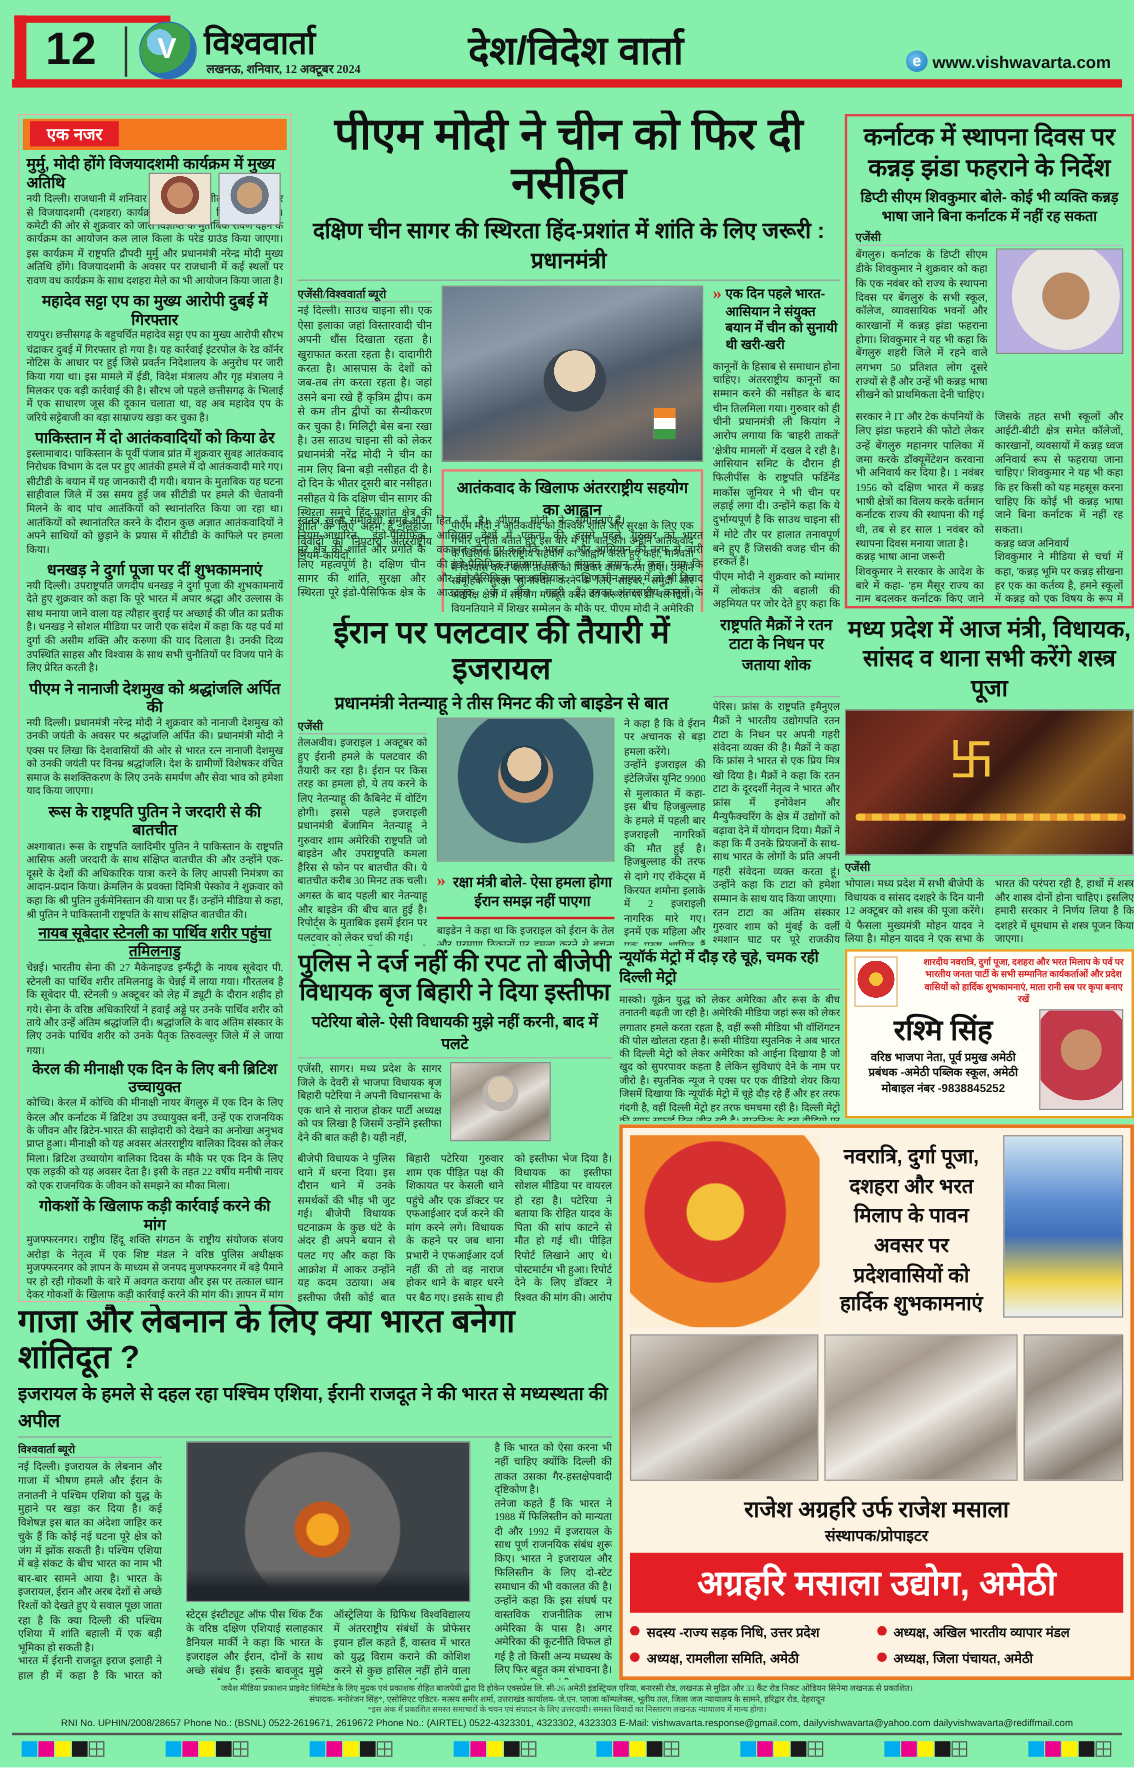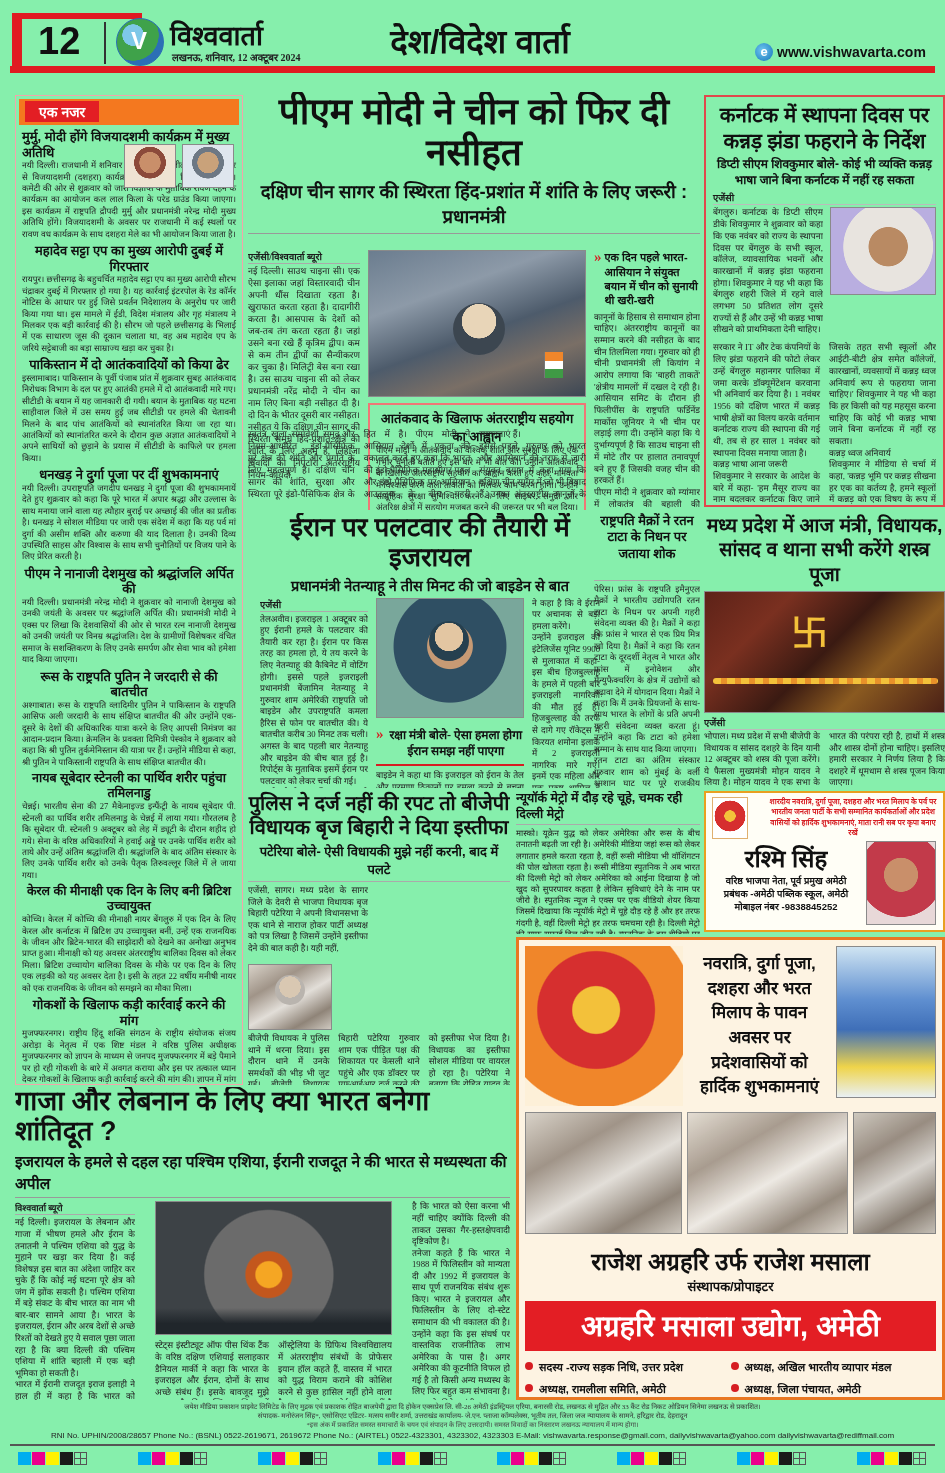--- a/index.html
+++ b/index.html
@@ -83,37 +83,37 @@
     </div>
     <div style="margin-bottom:3px;">
       <div class="hindi-head ctr" style="font-size:13px;line-height:1.2;">पीएम ने नानाजी देशमुख को श्रद्धांजलि अर्पित की</div>
       <div class="body-txt" style="font-size:8.6px;">नयी दिल्ली। प्रधानमंत्री नरेन्द्र मोदी ने शुक्रवार को नानाजी देशमुख को उनकी जयंती के अवसर पर श्रद्धांजलि अर्पित की। प्रधानमंत्री मोदी ने एक्स पर लिखा कि देशवासियों की ओर से भारत रत्न नानाजी देशमुख को उनकी जयंती पर विनम्र श्रद्धांजलि। देश के ग्रामीणों विशेषकर वंचित समाज के सशक्तिकरण के लिए उनके समर्पण और सेवा भाव को हमेशा याद किया जाएगा।</div>
     </div>
     <div style="margin-bottom:3px;">
       <div class="hindi-head ctr" style="font-size:13px;line-height:1.2;">रूस के राष्ट्रपति पुतिन ने जरदारी से की बातचीत</div>
       <div class="body-txt" style="font-size:8.6px;">अश्गाबात। रूस के राष्ट्रपति व्लादिमीर पुतिन ने पाकिस्तान के राष्ट्रपति आसिफ अली जरदारी के साथ संक्षिप्त बातचीत की और उन्होंने एक-दूसरे के देशों की अधिकारिक यात्रा करने के लिए आपसी निमंत्रण का आदान-प्रदान किया। क्रेमलिन के प्रवक्ता दिमित्री पेस्कोव ने शुक्रवार को कहा कि श्री पुतिन तुर्कमेनिस्तान की यात्रा पर हैं। उन्होंने मीडिया से कहा, श्री पुतिन ने पाकिस्तानी राष्ट्रपति के साथ संक्षिप्त बातचीत की।</div>
     </div>
     <div style="margin-bottom:3px;">
-      <div class="hindi-head ctr" style="font-size:12.5px;line-height:1.2;">नायब सूबेदार स्टेनली का पार्थिव शरीर पहुंचा तमिलनाडु</div>
+      <div class="hindi-head ctr" style="font-size:12.5px;line-height:1.2;text-decoration:underline;">नायब सूबेदार स्टेनली का पार्थिव शरीर पहुंचा तमिलनाडु</div>
       <div class="body-txt" style="font-size:8.6px;">चेन्नई। भारतीय सेना की 27 मैकेनाइज्ड इन्फैंट्री के नायब सूबेदार पी. स्टेनली का पार्थिव शरीर तमिलनाडु के चेन्नई में लाया गया। गौरतलब है कि सूबेदार पी. स्टेनली 9 अक्टूबर को लेह में ड्यूटी के दौरान शहीद हो गये। सेना के वरिष्ठ अधिकारियों ने हवाई अड्डे पर उनके पार्थिव शरीर को ताये और उन्हें अंतिम श्रद्धांजलि दी। श्रद्धांजलि के बाद अंतिम संस्कार के लिए उनके पार्थिव शरीर को उनके पैतृक तिरुवल्लूर जिले में ले जाया गया।</div>
     </div>
     <div style="margin-bottom:3px;">
       <div class="hindi-head ctr" style="font-size:12.5px;line-height:1.2;">केरल की मीनाक्षी एक दिन के लिए बनी ब्रिटिश उच्चायुक्त</div>
       <div class="body-txt" style="font-size:8.6px;">कोच्चि। केरल में कोच्चि की मीनाक्षी नायर बेंगलुरु में एक दिन के लिए केरल और कर्नाटक में ब्रिटिश उप उच्चायुक्त बनीं, उन्हें एक राजनयिक के जीवन और ब्रिटेन-भारत की साझेदारी को देखने का अनोखा अनुभव प्राप्त हुआ। मीनाक्षी को यह अवसर अंतरराष्ट्रीय बालिका दिवस को लेकर मिला। ब्रिटिश उच्चायोग बालिका दिवस के मौके पर एक दिन के लिए एक लड़की को यह अवसर देता है। इसी के तहत 22 वर्षीय मनीषी नायर को एक राजनयिक के जीवन को समझने का मौका मिला।</div>
     </div>
     <div>
       <div class="hindi-head ctr" style="font-size:13px;line-height:1.2;">गोकशों के खिलाफ कड़ी कार्रवाई करने की मांग</div>
       <div class="body-txt" style="font-size:8.6px;">मुजफ्फरनगर। राष्ट्रीय हिंदू शक्ति संगठन के राष्ट्रीय संयोजक संजय अरोड़ा के नेतृत्व में एक शिष्ट मंडल ने वरिष्ठ पुलिस अधीक्षक मुजफ्फरनगर को ज्ञापन के माध्यम से जनपद मुजफ्फरनगर में बड़े पैमाने पर हो रही गोकशी के बारे में अवगत कराया और इस पर तत्काल ध्यान देकर गोकशों के खिलाफ कड़ी कार्रवाई करने की मांग की। ज्ञापन में मांग की गयी कि जनपद में हो रही गौ हत्याओं को तुरंत रोका जाना चाहिए। गौ हत्या करने वालों पर केस दर्ज रासुका के तहत कार्यवाही की जानी चाहिए। साथ ही गौ हत्या रोकने के लिए पुलिस के एक विशेष दस्ते का गठन किया जाना चाहिए। गौ तस्करी रोकने के लिए फर्जी गौ सेवक लिखकर घूमने वालों के खिलाफ भी मुकदमा दर्ज कर सख्त कार्रवाई की जानी चाहिए। गोवंशों को असामाजिक तत्वों द्वारा घायल कर दिया जाता है, उनको भी चिन्हित कर उनके खिलाफ सख्त कार्रवाई की जानी चाहिए। वरिष्ठ पुलिस अधीक्षक मुजफ्फरनगर द्वारा आश्वासन दिया गया कि जनपद में गोकशी पर अंकुश लगाने का भरसक प्रयास किया जा रहा है। इस अवसर पर संजय अरोड़ा, निशु नवीन पंचाल, अरुण गोयल, नवीन गोयल, राजकुमार गर्ग, सचिन कौशिक, प्रमोद शर्मा, विनोद कुमार, प्रदीप कुमार, सोनू, अमन गोयल, गौरव विश्वकर्मा, सूरज मिश्रा आदि मौजूद रहे।</div>
     </div>
   </div>
 
   <div class="abs clip" style="left:248px;top:92px;width:452px;height:418px;">
     <div class="hindi-head ctr" style="font-size:37px;line-height:1.1;">पीएम मोदी ने चीन को फिर दी नसीहत</div>
     <div class="hindi-head ctr" style="font-size:18.5px;margin-top:5px;border-bottom:1px solid #999;padding-bottom:5px;">दक्षिण चीन सागर की स्थिरता हिंद-प्रशांत में शांति के लिए जरूरी : प्रधानमंत्री</div>
-    <div style="display:flex;gap:8px;margin-top:16px;">
+    <div style="display:flex;gap:8px;margin-top:4px;">
       <div style="width:112px;flex:none;">
         <div class="bold" style="font-size:9.5px;border-bottom:1px solid #aaa;margin-bottom:2px;">एजेंसी/विश्ववार्ता ब्यूरो</div>
         <div class="body-txt clip" style="height:292px;">नई दिल्ली। साउथ चाइना सी। एक ऐसा इलाका जहां विस्तारवादी चीन अपनी धौंस दिखाता रहता है। खुराफात करता रहता है। दादागीरी करता है। आसपास के देशों को जब-तब तंग करता रहता है। जहां उसने बना रखे हैं कृत्रिम द्वीप। कम से कम तीन द्वीपों का सैन्यीकरण कर चुका है। मिलिट्री बेस बना रखा है। उस साउथ चाइना सी को लेकर प्रधानमंत्री नरेंद्र मोदी ने चीन का नाम लिए बिना बड़ी नसीहत दी है। दो दिन के भीतर दूसरी बार नसीहत। नसीहत ये कि दक्षिण चीन सागर की स्थिरता समूचे हिंद-प्रशांत क्षेत्र की शांति के लिए अहम है, लिहाजा विवादों का निपटारा अंतरराष्ट्रीय नियम-कायदों,</div>
       </div>
       <div style="width:218px;flex:none;">
         <div class="photo ph-summit" style="width:218px;height:147px;position:relative;">
           <div style="position:absolute;left:84px;top:52px;width:52px;height:52px;border-radius:50%;background:radial-gradient(circle at 50% 35%,#e8d5b8 0 40%,#3c4650 41%);"></div>
           <div style="position:absolute;right:22px;bottom:18px;width:18px;height:26px;background:linear-gradient(180deg,#f0862a 33%,#fff 33% 66%,#3f9a45 66%);border-left:1px solid #777;"></div>
         </div>
         <div style="border:2px solid #e77;margin-top:6px;padding:4px 6px;">
@@ -142,21 +142,21 @@
       <div class="body-txt clip" style="width:113px;height:133px;font-size:8.8px;">बेंगलुरु। कर्नाटक के डिप्टी सीएम डीके शिवकुमार ने शुक्रवार को कहा कि एक नवंबर को राज्य के स्थापना दिवस पर बेंगलुरु के सभी स्कूल, कॉलेज, व्यावसायिक भवनों और कारखानों में कन्नड़ झंडा फहराना होगा। शिवकुमार ने यह भी कहा कि बेंगलुरु शहरी जिले में रहने वाले लगभग 50 प्रतिशत लोग दूसरे राज्यों से हैं और उन्हें भी कन्नड़ भाषा सीखने को प्राथमिकता देनी चाहिए।</div>
       <div class="photo ph-shiv" style="width:106px;height:88px;flex:none;"></div>
     </div>
     <div class="body-txt cols2 clip" style="height:218px;margin-top:2px;font-size:8.8px;">सरकार ने IT और टेक कंपनियों के लिए झंडा फहराने की फोटो लेकर उन्हें बेंगलुरु महानगर पालिका में जमा करके डॉक्यूमेंटेशन करवाना भी अनिवार्य कर दिया है। 1 नवंबर 1956 को दक्षिण भारत में कन्नड़ भाषी क्षेत्रों का विलय करके वर्तमान कर्नाटक राज्य की स्थापना की गई थी, तब से हर साल 1 नवंबर को स्थापना दिवस मनाया जाता है।
 कन्नड़ भाषा आना जरूरी
 शिवकुमार ने सरकार के आदेश के बारे में कहा- 'हम मैसूर राज्य का नाम बदलकर कर्नाटक किए जाने के 50 साल पूरे होने का जश्न मना रहे हैं। 1 नवंबर कन्नडिगाओं के लिए उत्सव का दिन है। मैंने एक नया कार्यक्रम तैयार किया है जिसके तहत सभी स्कूलों और आईटी-बीटी क्षेत्र समेत कॉलेजों, कारखानों, व्यवसायों में कन्नड़ ध्वज अनिवार्य रूप से फहराया जाना चाहिए।' शिवकुमार ने यह भी कहा कि हर किसी को यह महसूस करना चाहिए कि कोई भी कन्नड़ भाषा जाने बिना कर्नाटक में नहीं रह सकता।
 कन्नड़ ध्वज अनिवार्य
 शिवकुमार ने मीडिया से चर्चा में कहा, 'कन्नड़ भूमि पर कन्नड़ सीखना हर एक का कर्तव्य है, हमने स्कूलों में कन्नड़ को एक विषय के रूप में अनिवार्य कर दिया है। कन्नड़ झंडों की मेजबानी के ऐसे कार्यक्रम गांवों में आयोजित किए जाते हैं, लेकिन बेंगलुरु शहर में जिला मंत्री के रूप में मैं इसे अनिवार्य बना रहा हूं।'</div>
   </div>
 
-  <div class="abs clip" style="left:260px;top:513px;width:340px;height:275px;">
+  <div class="abs clip" style="left:248px;top:513px;width:340px;height:275px;">
     <div class="hindi-head ctr" style="font-size:26px;line-height:1.15;">ईरान पर पलटवार की तैयारी में इजरायल</div>
     <div class="hindi-head ctr" style="font-size:14.5px;margin-top:2px;">प्रधानमंत्री नेतन्याहू ने तीस मिनट की जो बाइडेन से बात</div>
     <div style="display:flex;gap:8px;margin-top:3px;">
       <div style="width:108px;flex:none;">
         <div class="bold" style="font-size:9.5px;border-bottom:1px solid #aaa;margin-bottom:2px;">एजेंसी</div>
         <div class="body-txt clip" style="height:205px;font-size:8.7px;">तेलअवीव। इजराइल 1 अक्टूबर को हुए ईरानी हमले के पलटवार की तैयारी कर रहा है। ईरान पर किस तरह का हमला हो, ये तय करने के लिए नेतन्याहू की कैबिनेट में वोटिंग होगी। इससे पहले इजराइली प्रधानमंत्री बेंजामिन नेतन्याहू ने गुरुवार शाम अमेरिकी राष्ट्रपति जो बाइडेन और उपराष्ट्रपति कमला हैरिस से फोन पर बातचीत की। ये बातचीत करीब 30 मिनट तक चली। अगस्त के बाद पहली बार नेतन्याहू और बाइडेन की बीच बात हुई है। रिपोर्ट्स के मुताबिक इसमें ईरान पर पलटवार को लेकर चर्चा की गई।
 बाइडेन ने दोहराया कि इजराइल को अपनी सुरक्षा का पूरा अधिकार है। वहीं, व्हाइट हाउस ने बयान जारी कर कहा है कि दोनों नेताओं के बीच बातचीत काफी सकारात्मक रही जबकि इससे पहले</div>
       </div>
       <div style="width:148px;flex:none;">
         <div class="photo ph-netan" style="width:148px;height:120px;position:relative;">
@@ -187,21 +187,21 @@
     </div>
     <div class="bold" style="font-size:9.5px;border-bottom:1px solid #bbb;margin:3px 0 1px;">एजेंसी</div>
     <div class="body-txt cols2 clip" style="height:112px;font-size:8.7px;">भोपाल। मध्य प्रदेश में सभी बीजेपी के विधायक व सांसद दशहरे के दिन यानी 12 अक्टूबर को शस्त्र की पूजा करेंगे। ये फैसला मुख्यमंत्री मोहन यादव ने लिया है। मोहन यादव ने एक सभा के दौरान सभी को यह निर्देश देते हुए कहा कि चाहे पुलिस लाइन हो शस्त्रागार हो या हो थाना सभी शस्त्र पूजन करेंगे।
 सीएम ने आगे कहा कि हजारों साल से भारत की परंपरा रही है, हाथों में शस्त्र और शास्त्र दोनों होना चाहिए। इसलिए हमारी सरकार ने निर्णय लिया है कि दशहरे में धूमधाम से शस्त्र पूजन किया जाएगा।
 मुख्यमंत्री डॉ. मोहन यादव ने सभी को निर्देश दिया कि चाहे मंत्री हो, विधायक हो या फिर सांसद हो, पुलिस लाइन हो शस्त्रागार हो या हो थाना सभी दशहरे के दिन शस्त्र पूजन करेंगे।</div>
   </div>
 
   <div class="abs clip" style="left:248px;top:791px;width:262px;height:294px;">
     <div class="hindi-head ctr" style="font-size:20px;line-height:1.2;">पुलिस ने दर्ज नहीं की रपट तो बीजेपी विधायक बृज बिहारी ने दिया इस्तीफा</div>
     <div class="hindi-head ctr" style="font-size:13px;margin-top:3px;border-bottom:1px solid #aaa;padding-bottom:3px;">पटेरिया बोले- ऐसी विधायकी मुझे नहीं करनी, बाद में पलटे</div>
-    <div style="display:flex;gap:7px;margin-top:3px;flex-direction:column;">
+    <div style="display:flex;gap:7px;margin-top:3px;">
       <div class="body-txt clip" style="width:120px;height:72px;font-size:8.7px;">एजेंसी, सागर। मध्य प्रदेश के सागर जिले के देवरी से भाजपा विधायक बृज बिहारी पटेरिया ने अपनी विधानसभा के एक थाने से नाराज होकर पार्टी अध्यक्ष को पत्र लिखा है जिसमें उन्होंने इस्तीफा देने की बात कही है। यही नहीं,</div>
       <div class="photo ph-group" style="width:84px;height:66px;flex:none;position:relative;">
         <div style="position:absolute;left:26px;top:10px;width:30px;height:30px;border-radius:50%;background:radial-gradient(circle at 50% 40%,#d9c8b2 0 45%,#b9b4ae 46%);"></div>
       </div>
     </div>
     <div class="body-txt cols3 clip" style="height:178px;margin-top:3px;font-size:8.7px;">बीजेपी विधायक ने पुलिस थाने में धरना दिया। इस दौरान थाने में उनके समर्थकों की भीड़ भी जुट गई। बीजेपी विधायक घटनाक्रम के कुछ घंटे के अंदर ही अपने बयान से पलट गए और कहा कि आक्रोश में आकर उन्होंने यह कदम उठाया। अब इस्तीफा जैसी कोई बात नहीं है।
 जानकारी के अनुसार, देवरी विधानसभा से भाजपा विधायक बृज बिहारी पटेरिया गुरुवार शाम एक पीड़ित पक्ष की शिकायत पर केसली थाने पहुंचे और एक डॉक्टर पर एफआईआर दर्ज करने की मांग करने लगे। विधायक के कहने पर जब थाना प्रभारी ने एफआईआर दर्ज नहीं की तो वह नाराज होकर थाने के बाहर धरने पर बैठ गए। इसके साथ ही उन्होंने विधायक पद से इस्तीफा देने की घोषणा कर दी। इस संबंध में उन्होंने विधानसभा अध्यक्ष को इस्तीफा भेज दिया है। विधायक का इस्तीफा सोशल मीडिया पर वायरल हो रहा है। पटेरिया ने बताया कि रोहित यादव के पिता की सांप काटने से मौत हो गई थी। पीड़ित रिपोर्ट लिखाने आए थे। पोस्टमार्टम भी हुआ। रिपोर्ट देने के लिए डॉक्टर ने रिश्वत की मांग की। आरोप है कि डॉक्टर ने पीड़ित से कहा कि अगर पैसे नहीं दोगे तो हम सांप काटने से हुई मौत नहीं लिखेंगे। विधायक ने कहा कि पीड़ित गरीब आदमी है। उसके पास नहीं पैसे थे।</div>
   </div>
 
   <div class="abs clip" style="left:516px;top:791px;width:184px;height:143px;">
@@ -229,21 +229,21 @@
     <div style="display:flex;gap:6px;height:162px;">
       <div class="ph-durga" style="width:158px;height:160px;flex:none;"></div>
       <div class="hindi-head red ctr" style="flex:1;font-size:17px;line-height:1.45;padding-top:6px;">नवरात्रि, दुर्गा पूजा, दशहरा और भरत मिलाप के पावन अवसर पर प्रदेशवासियों को हार्दिक शुभकामनाएं</div>
       <div class="ph-ram photo" style="width:100px;height:152px;flex:none;"></div>
     </div>
     <div style="display:flex;gap:5px;margin-top:4px;height:124px;">
       <div class="photo ph-group" style="width:158px;height:122px;"></div>
       <div class="photo ph-group" style="width:162px;height:122px;filter:brightness(1.05);"></div>
       <div class="photo ph-group" style="width:84px;height:122px;filter:brightness(0.95);"></div>
     </div>
-    <div class="hindi-head red ctr" style="font-size:24px;margin-top:8px;">राजेश अग्रहरि उर्फ राजेश मसाला</div>
+    <div class="hindi-head red ctr" style="font-size:19px;margin-top:8px;">राजेश अग्रहरि उर्फ राजेश मसाला</div>
     <div class="hindi-head ctr" style="font-size:13px;">संस्थापक/प्रोपाइटर</div>
     <div class="hindi-head ctr" style="background:#e31e24;color:#fff;font-size:29px;padding:4px 0 7px;margin-top:6px;">अग्रहरि मसाला उद्योग, अमेठी</div>
     <div style="display:flex;flex-wrap:wrap;margin-top:8px;">
       <div style="width:50%;display:flex;margin-bottom:7px;">
           <span class="bullet-dot"></span>
           <span class="hindi-head" style="font-size:11px;">सदस्य -राज्य सड़क निधि, उत्तर प्रदेश</span>
         </div>
       <div style="width:50%;display:flex;margin-bottom:7px;">
           <span class="bullet-dot"></span>
           <span class="hindi-head" style="font-size:11px;">अध्यक्ष, अखिल भारतीय व्यापार मंडल</span>

